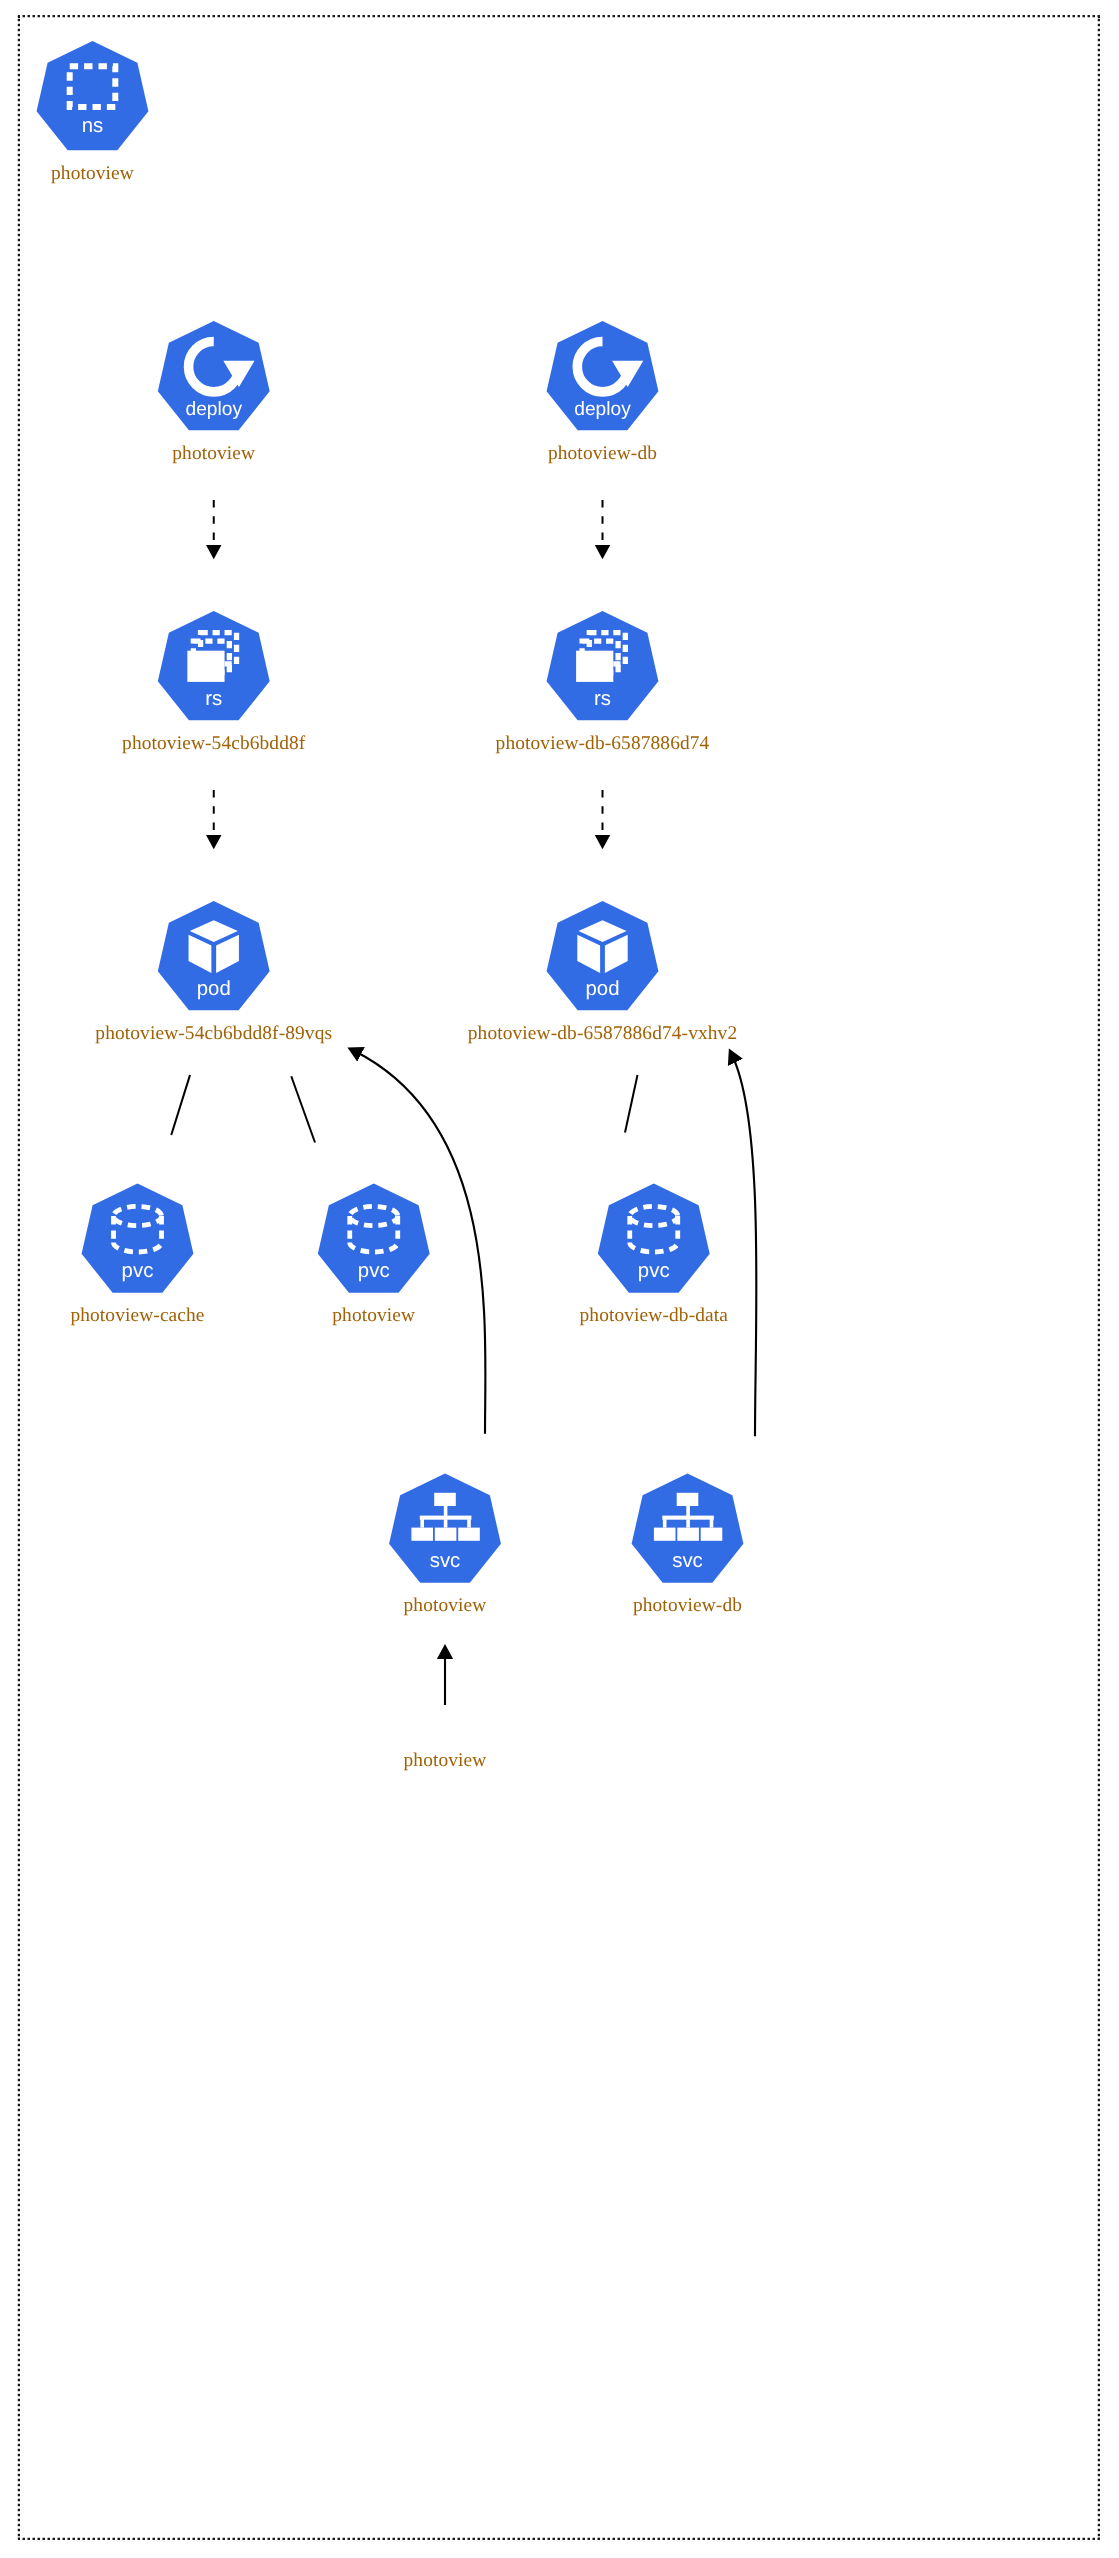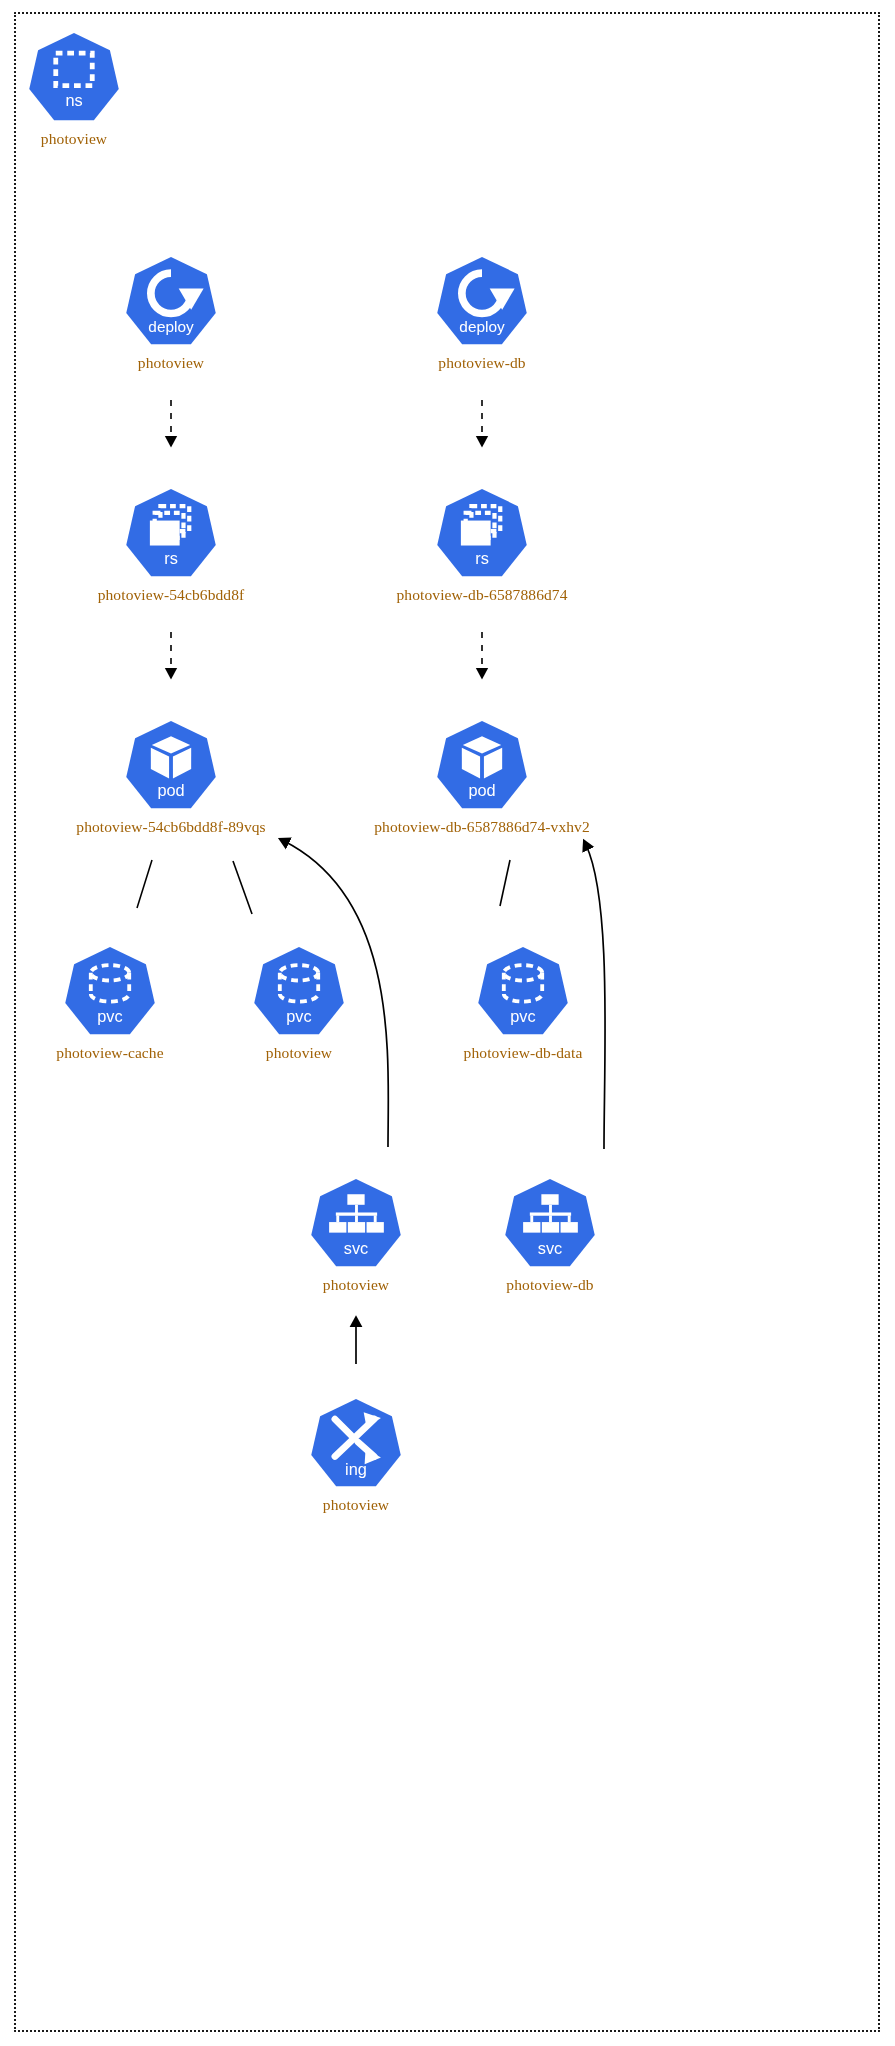--- a/index.html
+++ b/index.html
@@ -220,27 +220,16 @@
         <rect x="22" y="48" width="18" height="11" fill="#ffffff"></rect>
         <rect x="41.5" y="48" width="18" height="11" fill="#ffffff"></rect>
         <rect x="61" y="48" width="18" height="11" fill="#ffffff"></rect>
         <text x="50" y="81" text-anchor="middle" fill="#ffffff" font-family="Liberation Sans, sans-serif" font-size="17">svc</text>
       </svg>
     </span>
     <span class="node-label">photoview-db</span>
   </div>
 
   <div class="node" style="left:356px;top:1396px;">
-    <span class="k8s-ico">
-      <svg viewBox="0 0 100 100" xmlns="http://www.w3.org/2000/svg">
-        <polygon points="50,3 87.4,21 96.6,61.5 70.7,94 29.3,94 3.4,61.5 12.6,21" fill="#326ce5"></polygon>
-        <path d="M28 24 L45 41" stroke="#ffffff" stroke-width="7" stroke-linecap="round" fill="none"></path>
-        <path d="M52 48 L69 63" stroke="#ffffff" stroke-width="7" stroke-linecap="round" fill="none"></path>
-        <path d="M28 63 L69 24" stroke="#ffffff" stroke-width="7" stroke-linecap="round" fill="none"></path>
-        <polygon points="58,17 76,23 61,33" fill="#ffffff"></polygon>
-        <polygon points="60,55 76,64 59,71" fill="#ffffff"></polygon>
-        <text x="50" y="82" text-anchor="middle" fill="#ffffff" font-family="Liberation Sans, sans-serif" font-size="17">ing</text>
-      </svg>
-    </span>
     <span class="node-label">photoview</span>
   </div>
 
 </div>
 
 </body></html>

